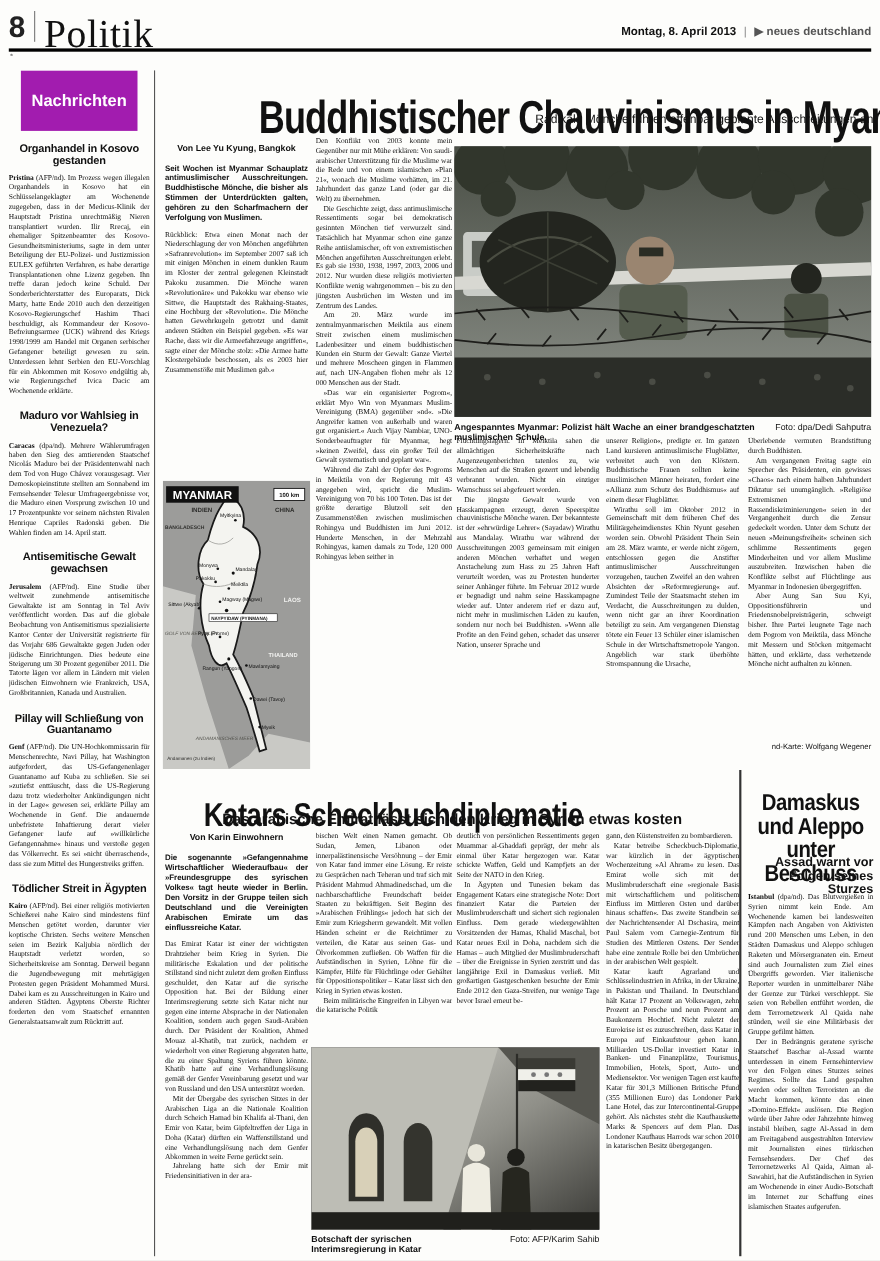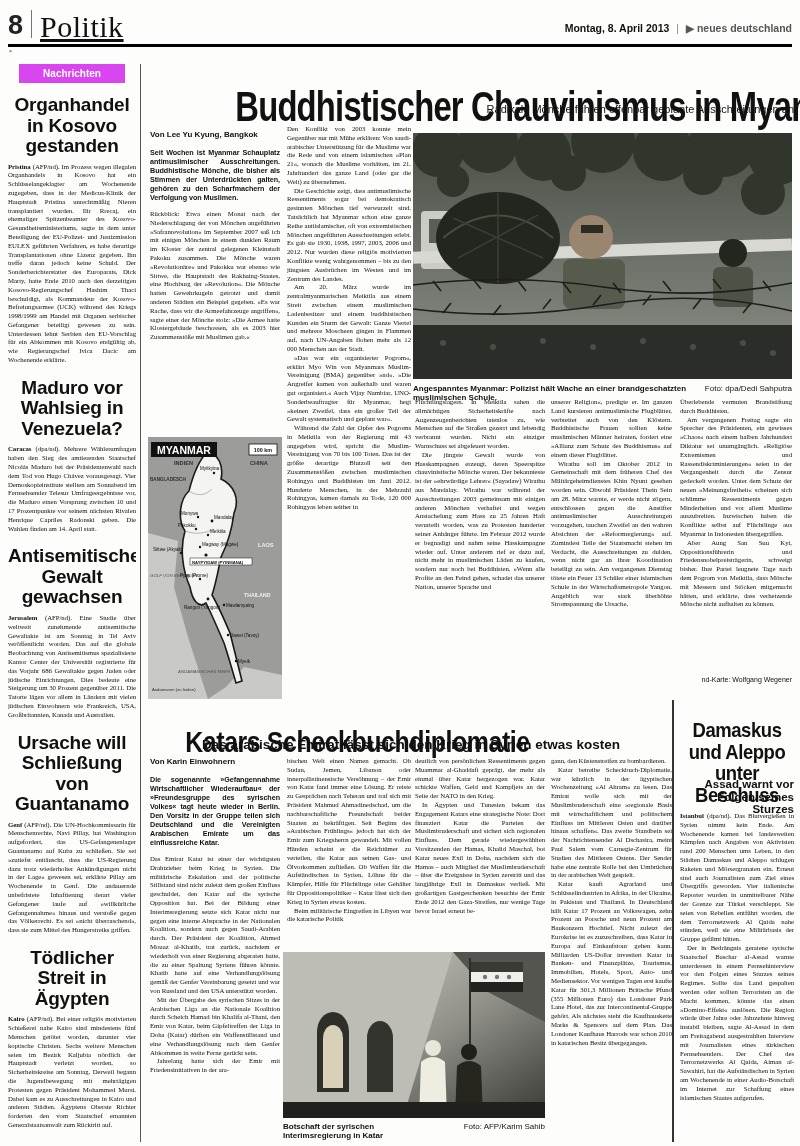--- a/index.html
+++ b/index.html
@@ -2,48 +2,48 @@
 <html lang="de"><head>
 <meta charset="utf-8">
 <style>
   html,body{margin:0;padding:0;background:#e8e8e4;}
   .page{position:relative;width:800px;height:1146px;background:#fdfdfb;margin:0 auto;
         overflow:hidden;font-family:"Liberation Serif",serif;color:#111;}
   
   .masthead{position:absolute;left:8px;top:10px;width:784px;height:32px;}
   .page-num{font-family:"Liberation Sans",sans-serif;font-weight:700;font-size:27px;color:#222;vertical-align:top;}
   .mast-bar{display:inline-block;width:1px;height:28px;background:#777;margin:0 8px;vertical-align:middle;}
-  .section-name{font-family:"Liberation Serif",serif;font-size:30px;letter-spacing:.5px;vertical-align:top;text-decoration:underline;}
+  .section-name{font-family:"Liberation Serif",serif;font-size:36px;letter-spacing:.5px;vertical-align:top;}
   .mast-right{position:absolute;right:0;top:12px;font-family:"Liberation Sans",sans-serif;font-size:10.5px;font-weight:700;text-align:right;}
   .mast-right .sep{color:#888;font-weight:400;margin:0 4px;}
   .mast-right .brand{color:#555;}
   .mast-rule{position:absolute;left:8px;top:44px;width:784px;height:3px;background:#000;}
   .mast-star{position:absolute;left:9px;top:49px;font-size:6px;color:#333;}
   
   .vrule-sidebar{position:absolute;left:140px;top:64px;width:1px;height:1078px;background:#555;}
   .vrule-syria{position:absolute;left:672px;top:700px;width:2px;height:442px;background:#333;}
   
   .news-col{position:absolute;left:8px;top:64px;width:128px;height:1080px;overflow:hidden;}
-  .news-tab{width:106px;margin:0 auto 12px auto;background:#d946ef;color:#fff;text-align:center;
-            font-family:"Liberation Sans",sans-serif;font-weight:700;font-size:10px;padding:4px 0;}
+  .news-tab{width:106px;margin:0 auto 12px auto;background:#a21caf;color:#fff;text-align:center;
+            font-family:"Liberation Sans",sans-serif;font-weight:700;font-size:15px;padding:19px 0;}
   .news-item{margin-bottom:13px;}
-  .news-head{font-family:"Liberation Sans",sans-serif;font-weight:700;font-size:19px;line-height:1.08;
+  .news-head{font-family:"Liberation Sans",sans-serif;font-weight:700;font-size:10px;line-height:1.08;
              text-align:center;letter-spacing:-.2px;margin:0 0 6px 0;}
   .body-text{font-size:6.8px;line-height:8.8px;text-align:justify;letter-spacing:-.05px;}
   .body-text p{margin:0;text-indent:7px;}
   .body-text p:first-child{text-indent:0;}
   .dateline{font-weight:700;}
   
   .main-headline{position:absolute;left:146px;top:58px;width:648px;text-align:center;
                  font-family:"Liberation Sans",sans-serif;font-weight:700;font-size:42px;line-height:1;white-space:nowrap;}
   .condense{display:inline-block;transform:scaleX(.78);transform-origin:center;letter-spacing:-1px;}
   .main-subhead{position:absolute;left:146px;top:103px;width:648px;text-align:right;
                 font-family:"Liberation Sans",sans-serif;font-weight:400;font-size:11px;}
   .col{position:absolute;overflow:hidden;}
-  .byline{font-family:"Liberation Sans",sans-serif;font-weight:700;font-size:8px;margin-bottom:9px;}
+  .byline{font-family:"Liberation Sans",sans-serif;font-weight:700;font-size:8px;text-align:center;margin-bottom:9px;}
   .lead{font-family:"Liberation Sans",sans-serif;font-weight:700;font-size:7.2px;line-height:9px;
         text-align:justify;margin-bottom:8px;letter-spacing:-.05px;}
   .colA{left:150px;top:130px;width:130px;height:300px;}
   .colB{left:287px;top:125px;width:124px;height:572px;}
   .colC{left:415px;top:398px;width:130px;height:292px;}
   .colD{left:551px;top:398px;width:121px;height:292px;}
   .colE{left:680px;top:398px;width:112px;height:272px;}
   .map-credit{position:absolute;left:680px;top:676px;width:112px;text-align:right;
               font-family:"Liberation Sans",sans-serif;font-size:7px;}
   
@@ -114,21 +114,21 @@
     </div>
 
     <div class="news-item">
       <h3 class="news-head">Antisemitische Gewalt gewachsen</h3>
       <div class="body-text">
           <p><span class="dateline">Jerusalem</span> <span>(AFP/nd). Eine Studie über weltweit zunehmende antisemitische Gewaltakte ist am Sonntag in Tel Aviv veröffentlicht worden. Das auf die globale Beobachtung von Antisemitismus spezialisierte Kantor Center der Universität registrierte für das Vorjahr 686 Gewaltakte gegen Juden oder jüdische Einrichtungen. Dies bedeute eine Steigerung um 30 Prozent gegenüber 2011. Die Tatorte lägen vor allem in Ländern mit vielen jüdischen Einwohnern wie Frankreich, USA, Großbritannien, Kanada und Australien.</span></p>
         </div>
     </div>
 
     <div class="news-item">
-      <h3 class="news-head">Ursache will Schließung von Guantanamo</h3>
+      <h3 class="news-head">Pillay will Schließung von Guantanamo</h3>
       <div class="body-text">
           <p><span class="dateline">Genf</span> <span>(AFP/nd). Die UN-Hochkommissarin für Menschenrechte, Navi Pillay, hat Washington aufgefordert, das US-Gefangenenlager Guantanamo auf Kuba zu schließen. Sie sei »zutiefst enttäuscht, dass die US-Regierung dazu trotz wiederholter Ankündigungen nicht in der Lage« gewesen sei, erklärte Pillay am Wochenende in Genf. Die andauernde unbefristete Inhaftierung derart vieler Gefangener laufe auf »willkürliche Gefangennahme« hinaus und verstoße gegen das Völkerrecht. Es sei »nicht überraschend«, dass sie zum Mittel des Hungerstreiks griffen.</span></p>
         </div>
     </div>
 
     <div class="news-item">
       <h3 class="news-head">Tödlicher Streit in Ägypten</h3>
       <div class="body-text">
           <p><span class="dateline">Kairo</span> <span>(AFP/nd). Bei einer religiös motivierten Schießerei nahe Kairo sind mindestens fünf Menschen getötet worden, darunter vier koptische Christen. Sechs weitere Menschen seien im Bezirk Kaljubia nördlich der Hauptstadt verletzt worden, so Sicherheitskreise am Sonntag. Derweil begann die Jugendbewegung mit mehrtägigen Protesten gegen Präsident Mohammed Mursi. Dabei kam es zu Ausschreitungen in Kairo und anderen Städten. Ägyptens Oberste Richter forderten den vom Staatschef ernannten Generalstaatsanwalt zum Rücktritt auf.</span></p>
         </div>

